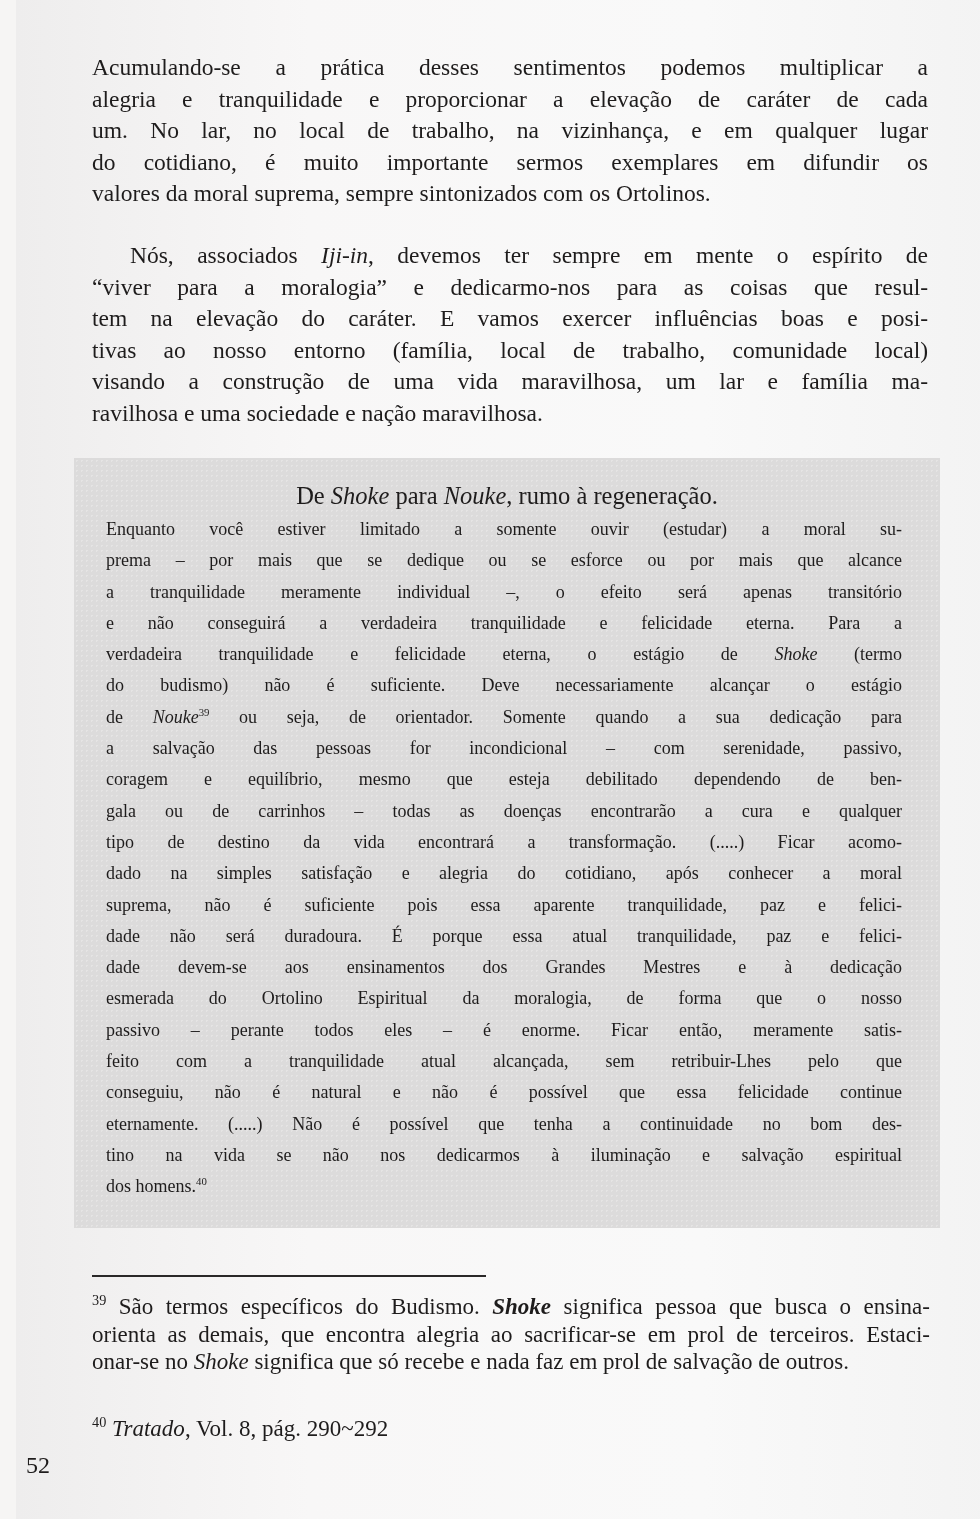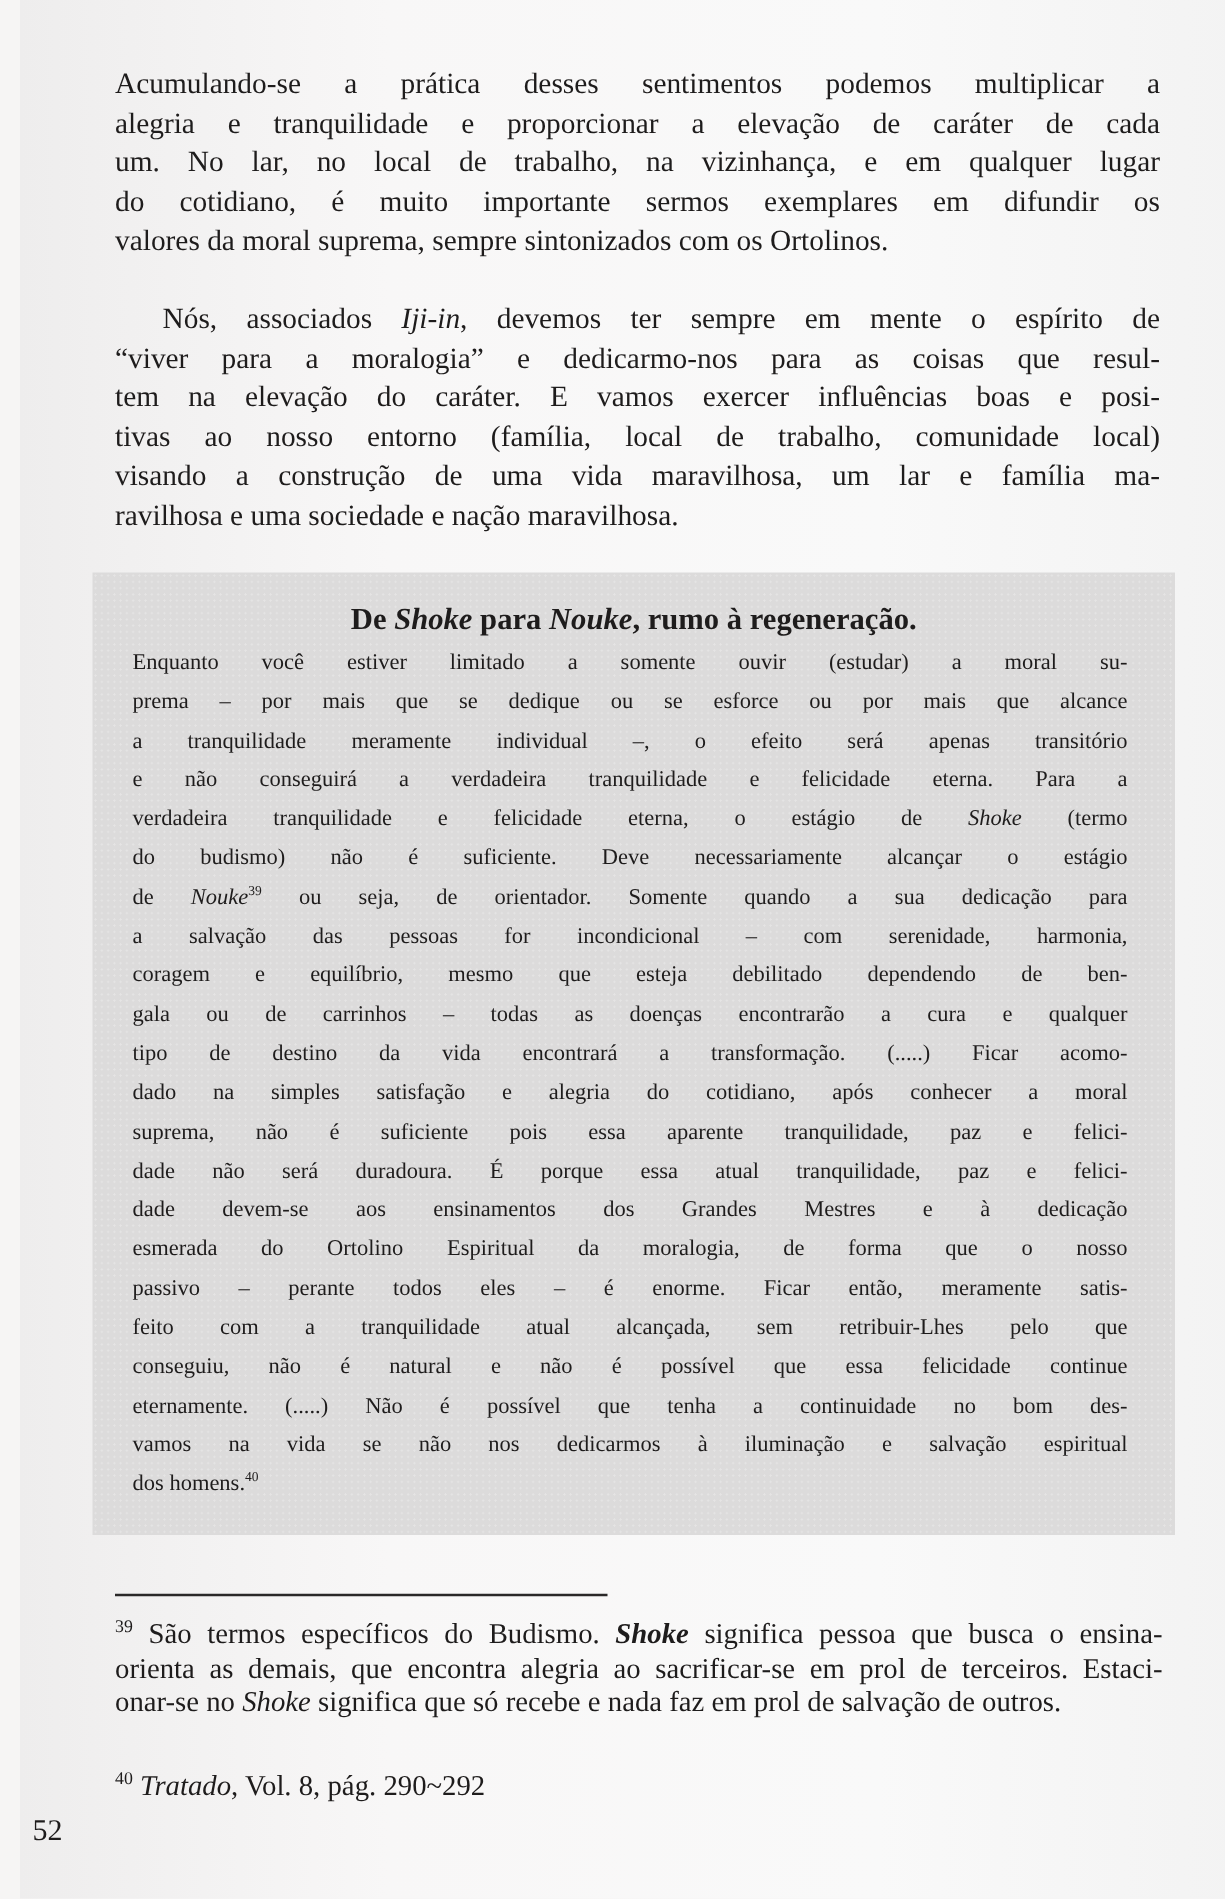--- a/index.html
+++ b/index.html
@@ -17,21 +17,21 @@
     text-align: justify; text-align-last: justify; white-space: nowrap; }
   .line.last { text-align-last: left; }
   .line.indent { padding-left: 38px; }
   .p1 { top: 52px; }
   .p2 { top: 240px; }
   .box { position: absolute; left: 58px; top: 458px; width: 866px; height: 770px;
     background: #dcdbdb;
     background-image: radial-gradient(rgba(255,255,255,0.25) 1px, transparent 1px);
     background-size: 5px 5px; }
   .box-title { position: absolute; left: 0; top: 24px; width: 866px; text-align: center;
-    font-weight: bold; font-size: 24.5px; }
+    font-weight: normal; font-size: 24.5px; }
   .box-body { position: absolute; left: 32px; top: 56px; width: 796px; }
   .box-body .line { height: 31.3px; line-height: 31.3px; font-size: 18px; }
   sup { font-size: 60%; line-height: 0; vertical-align: super; }
   .rule { position: absolute; left: 76px; top: 1275px; width: 394px; height: 2px; background: #2a2828; }
   .fn { position: absolute; left: 76px; width: 838px; }
   .fn .line { height: 27.5px; line-height: 27.5px; font-size: 23px; }
   .fn1 { top: 1293px; }
   .fn2 { top: 1415px; }
   .fnnum { font-size: 62%; vertical-align: super; line-height: 0; }
   .pagenum { position: absolute; left: 0; top: 1452px; width: 980px; text-align: left;
@@ -62,34 +62,34 @@
   <div class="box">
     <div class="box-title"><span>De </span><i>Shoke</i><span> para </span><i>Nouke</i><span>, rumo à regeneração.</span></div>
     <div class="box-body">
       <span class="line">Enquanto você estiver limitado a somente ouvir (estudar) a moral su-</span>
       <span class="line">prema – por mais que se dedique ou se esforce ou por mais que alcance</span>
       <span class="line">a tranquilidade meramente individual –, o efeito será apenas transitório</span>
       <span class="line">e não conseguirá a verdadeira tranquilidade e felicidade eterna. Para a</span>
       <span class="line"><span>verdadeira tranquilidade e felicidade eterna, o estágio de </span><i>Shoke</i><span> (termo</span></span>
       <span class="line">do budismo) não é suficiente. Deve necessariamente alcançar o estágio</span>
       <span class="line"><span>de </span><i>Nouke</i><sup>39</sup><span> ou seja, de orientador. Somente quando a sua dedicação para</span></span>
-      <span class="line">a salvação das pessoas for incondicional – com serenidade, harmonia,</span>
+      <span class="line">a salvação das pessoas for incondicional – com serenidade, passivo,</span>
       <span class="line">coragem e equilíbrio, mesmo que esteja debilitado dependendo de ben-</span>
       <span class="line">gala ou de carrinhos – todas as doenças encontrarão a cura e qualquer</span>
       <span class="line">tipo de destino da vida encontrará a transformação. (.....) Ficar acomo-</span>
       <span class="line">dado na simples satisfação e alegria do cotidiano, após conhecer a moral</span>
       <span class="line">suprema, não é suficiente pois essa aparente tranquilidade, paz e felici-</span>
       <span class="line">dade não será duradoura. É porque essa atual tranquilidade, paz e felici-</span>
       <span class="line">dade devem-se aos ensinamentos dos Grandes Mestres e à dedicação</span>
       <span class="line">esmerada do Ortolino Espiritual da moralogia, de forma que o nosso</span>
       <span class="line">passivo – perante todos eles – é enorme. Ficar então, meramente satis-</span>
       <span class="line">feito com a tranquilidade atual alcançada, sem retribuir-Lhes pelo que</span>
       <span class="line">conseguiu, não é natural e não é possível que essa felicidade continue</span>
       <span class="line">eternamente. (.....) Não é possível que tenha a continuidade no bom des-</span>
-      <span class="line">vamos na vida se não nos dedicarmos à iluminação e salvação espiritual</span>
+      <span class="line">tino na vida se não nos dedicarmos à iluminação e salvação espiritual</span>
       <span class="line last"><span>dos homens.</span><sup>40</sup></span>
     </div>
   </div>
 
   <div class="rule"></div>
 
   <div class="fn fn1">
     <span class="line"><span class="fnnum">39</span><span> São termos específicos do Budismo. </span><b><i>Shoke</i></b><span> significa pessoa que busca o ensina-</span></span>
     <span class="line">orienta as demais, que encontra alegria ao sacrificar-se em prol de terceiros. Estaci-</span>
     <span class="line last"><span>onar-se no </span><i>Shoke</i><span> significa que só recebe e nada faz em prol de salvação de outros.</span></span>

